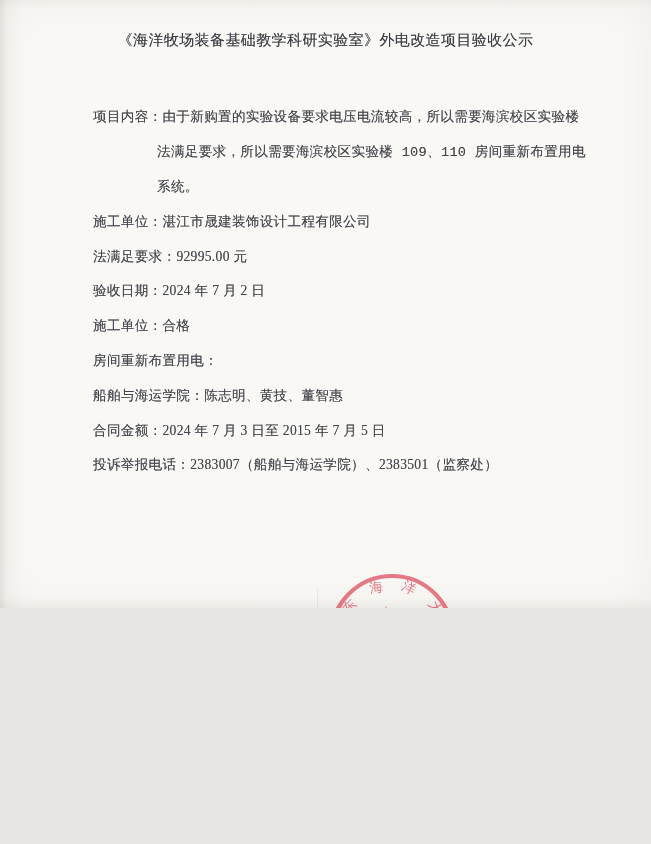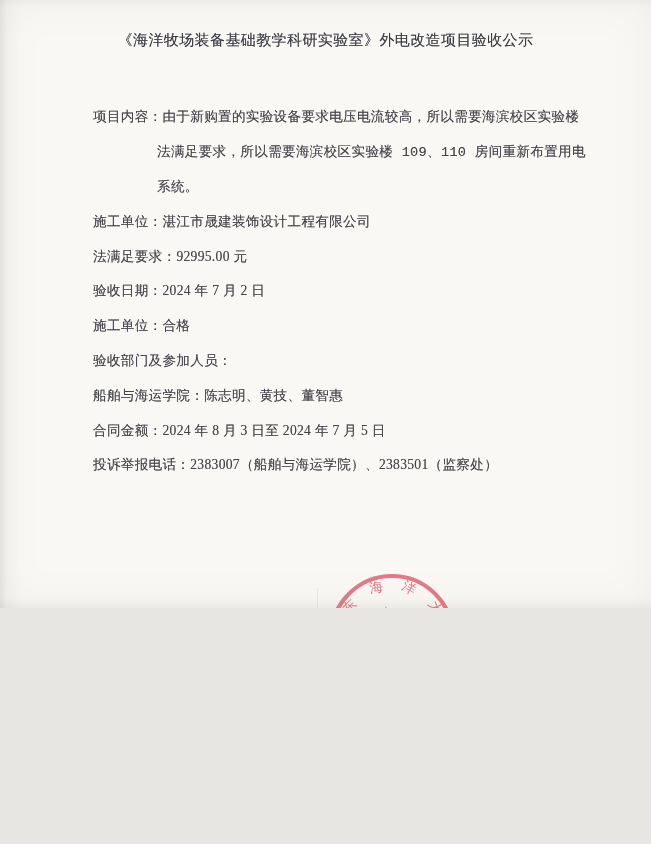--- a/index.html
+++ b/index.html
@@ -103,30 +103,30 @@
       </div>
     <div class="line">
         <span>验收日期：</span>
         <span>2024 年 7 月 2 日</span>
       </div>
     <div class="line">
         <span>施工单位：</span>
         <span>合格</span>
       </div>
     <div class="line">
-        <span>验收部门及参加人员：</span>
+        <span>房间重新布置用电：</span>
         <span></span>
       </div>
     <div class="line">
         <span>船舶与海运学院：</span>
         <span>陈志明、黄技、董智惠</span>
       </div>
     <div class="line">
         <span>合同金额：</span>
-        <span>2024 年 8 月 3 日至 2024 年 7 月 5 日</span>
+        <span>2024 年 7 月 3 日至 2015 年 7 月 5 日</span>
       </div>
     <div class="line">
         <span>投诉举报电话：</span>
         <span>2383007（船舶与海运学院）、2383501（监察处）</span>
       </div>
   </div>
 
   <svg class="seal-svg" viewBox="0 0 170 170" aria-hidden="true">
     <g opacity="0.9">
 

